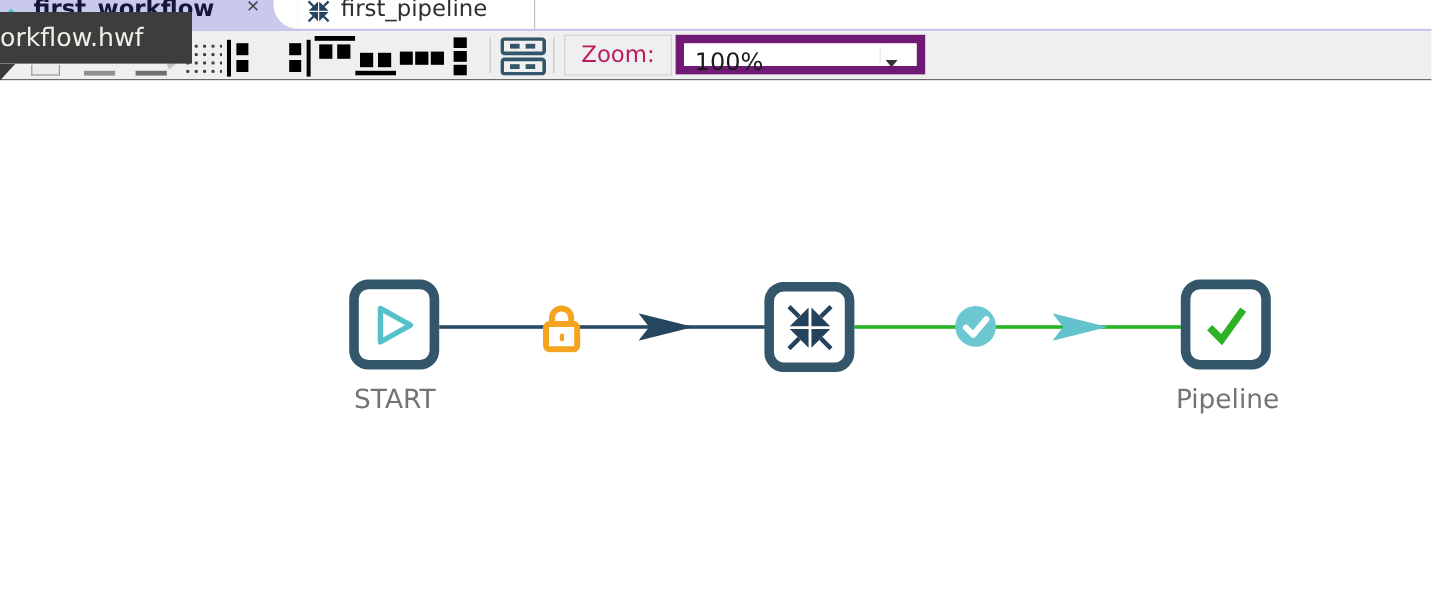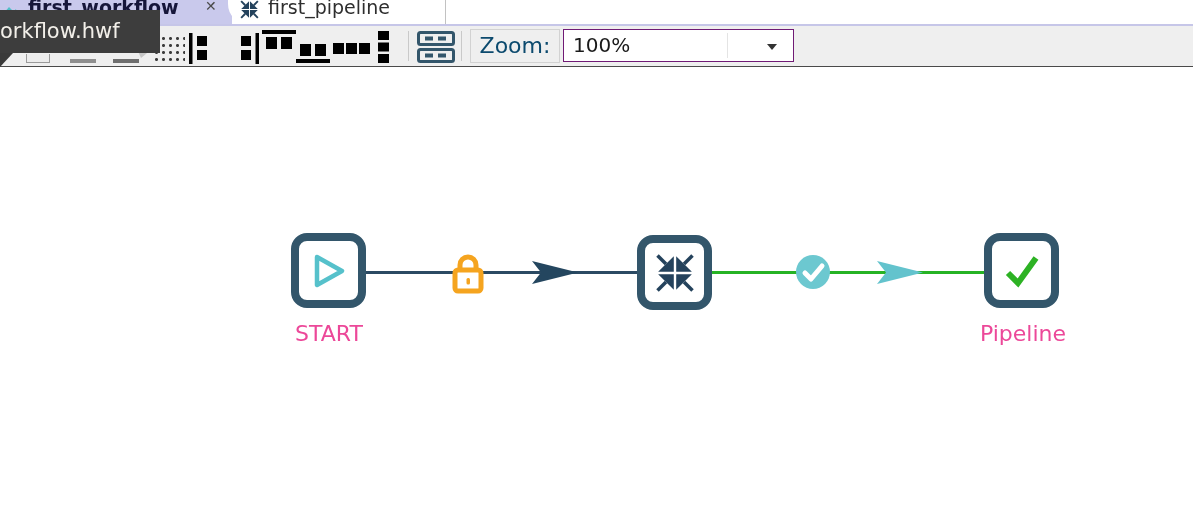--- a/index.html
+++ b/index.html
@@ -9,38 +9,38 @@
 
   
   .tabbar { position:absolute; left:0; top:0; width:1193px; height:26px; background:#fff; }
   .tab-sel { position:absolute; left:0; top:0; width:248px; height:24px; background:#C9C9EC; }
   .tab-sel-curve { position:absolute; left:228px; top:0; width:20px; height:24px;
                    background:#fff; border-radius:0 0 0 20px; }
   .tab-sel .wf-frag { position:absolute; left:2px; top:0; }
   .tab-sel .lbl { position:absolute; left:28px; top:-4px; font-size:19px; font-weight:bold;
                   color:#16163A; white-space:nowrap; }
   .tab-close { position:absolute; left:205px; top:-2px; font-size:14px; color:#4A4A4A; cursor:default; }
-  .tab-unsel { position:absolute; left:232px; top:0; width:197px; height:24px; background:#fff; }
+  .tab-unsel { position:absolute; left:248px; top:0; width:197px; height:24px; background:#fff; }
   .tab-unsel .pipe-ic { position:absolute; left:7px; top:-1px; }
   .tab-unsel .lbl { position:absolute; left:36px; top:-4px; font-size:19px; color:#2E2E2E; white-space:nowrap; }
   .tab-sep { position:absolute; left:445px; top:0; width:1px; height:24px; background:#C2C2C2; }
   .tabbar-line { position:absolute; left:0; top:24px; width:1193px; height:2px; background:#C6C6E8; }
 
   
   .toolbar { position:absolute; left:0; top:26px; width:1193px; height:41px;
              background:#EFEFEF; border-bottom:1px solid #4A4A4A; }
   .tb-abs { position:absolute; }
   .grid-dots { left:152px; top:8px; width:33px; height:27px;
                background-image:radial-gradient(circle,#3D3D3D 1.3px,transparent 1.6px);
                background-size:7px 7px; background-position:1px 1px; }
   .tb-sep { width:1px; height:30px; top:5px; background:#C9C9C9; }
   .zoom-box { left:470px; top:3px; width:90px; height:34px; border:1px solid #D2D2D2;
-              font-size:22px; color:#0c4a6e; text-align:center; line-height:32px; }
-  .combo { left:563px; top:3px; width:231px; height:33px; background:#fff;
-           border:1px solid #701a75; font-size:20px; color:#1A1A1A; line-height:31px;
+              font-size:19px; color:#be185d; text-align:center; line-height:32px; }
+  .combo { left:563px; top:3px; width:208px; height:33px; background:#fff;
+           border:7px solid #701a75; font-size:20px; color:#1A1A1A; line-height:31px;
            padding-left:9px; cursor:default; }
   .combo-div { position:absolute; left:163px; top:3px; bottom:3px; width:1px; background:#E4E4E4; }
   .caret { position:absolute; right:16px; top:14px; width:0; height:0;
            border-left:5px solid transparent; border-right:5px solid transparent;
            border-top:6px solid #333; }
   
   .part-dark1 { left:0; top:27px; width:13px; height:14px; background:#3A3A3A;
                 clip-path:polygon(0 0,100% 0,0 100%); }
   .part-gray1 { left:26px; top:28px; width:24px; height:9px; background:#ECECEC;
                 border:1px solid #9A9A9A; border-top:none; }
@@ -52,21 +52,21 @@
   
   .tooltip { position:absolute; left:0; top:10px; width:160px; height:43px; background:#3D3D3D;
              color:#F2EFE9; font-size:21px; line-height:42px; padding-left:0;
              white-space:nowrap; overflow:hidden; z-index:50; }
 
   
   .canvas { position:absolute; left:0; top:67px; width:1193px; height:446px; background:#fff; }
   .node { position:absolute; width:75px; height:75px; background:#fff;
           border:8px solid #33566B; border-radius:16px;
           display:flex; align-items:center; justify-content:center; }
-  .node-label { position:absolute; width:180px; text-align:center; font-size:22px; color:#ec4899; }
+  .node-label { position:absolute; width:180px; text-align:center; font-size:22px; color:#737373; }
   .hopline { position:absolute; height:3px; }
   .badge { position:absolute; }
 </style>
 </head>
 <body>
 
 <div class="stage">
 
   <div class="tabbar">
     <div class="tab-sel">

